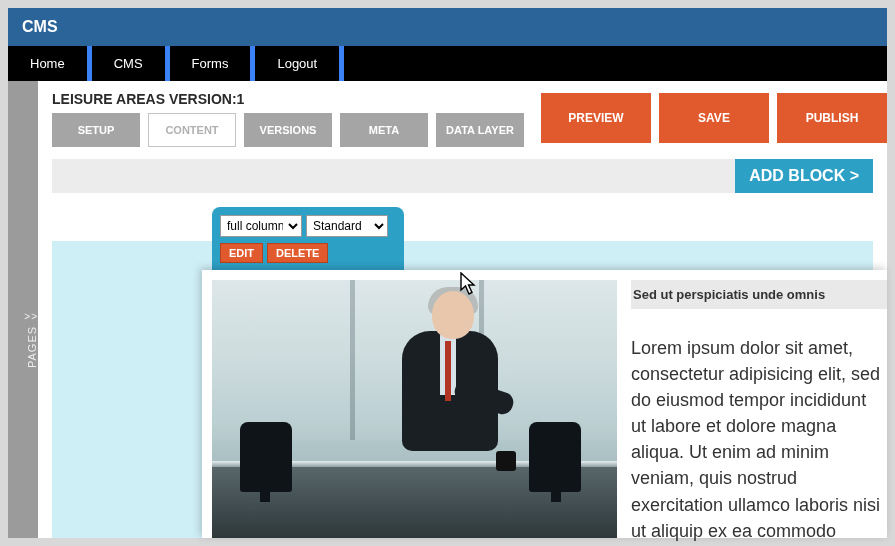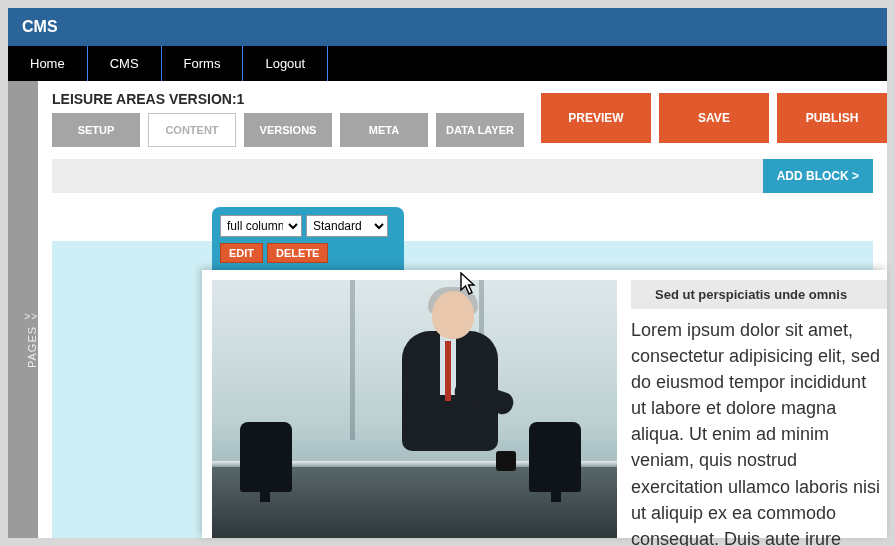--- a/index.html
+++ b/index.html
@@ -26,21 +26,21 @@
     font-size: 16px;
   }
   .mainnav {
     background: #000;
     display: flex;
     color: #fff;
     font-size: 13px;
   }
   .mainnav .item {
     padding: 10px 22px;
-    border-right: 1px solid #3b82f6;
+    border-right: 5px solid #3b82f6;
     cursor: pointer;
   }
   .content-area {
     flex: 1;
     position: relative;
     background: #fff;
     display: flex;
   }
   .sidebar-left {
     width: 30px;
@@ -113,21 +113,21 @@
     padding: 0;
     margin-right: 14px;
     margin-bottom: 14px;
     height: 34px;
   }
   .addblock-btn {
     background: #2da0c6;
     color: #fff;
     border: none;
     font-weight: bold;
-    font-size: 12px;
+    font-size: 16px;
     padding: 2px 14px;
     cursor: pointer;
   }
   .editor {
     position: relative;
     flex: 1;
   }
   .block-tab {
     position: absolute;
     left: 160px;
@@ -268,25 +268,25 @@
     position:absolute; bottom:26%; left:70%;
     width:20px; height:20px; background:#111;
     border-radius: 3px;
   }
   .text-col {
     flex: 1;
     min-width: 0;
   }
   .text-heading {
     background: #e9e9e9;
-    padding: 7px 24px;
+    padding: 7px 2px;
     font-weight: bold;
     font-size: 13px;
     color: #333;
-    margin-bottom: 8px;
+    margin-bottom: 26px;
   }
   .text-body {
     font-size: 18px;
     color: #333;
     line-height: 1.45;
     padding-right: 4px;
   }
   .cursor {
     position: absolute;
     left: 460px; top: 272px;

